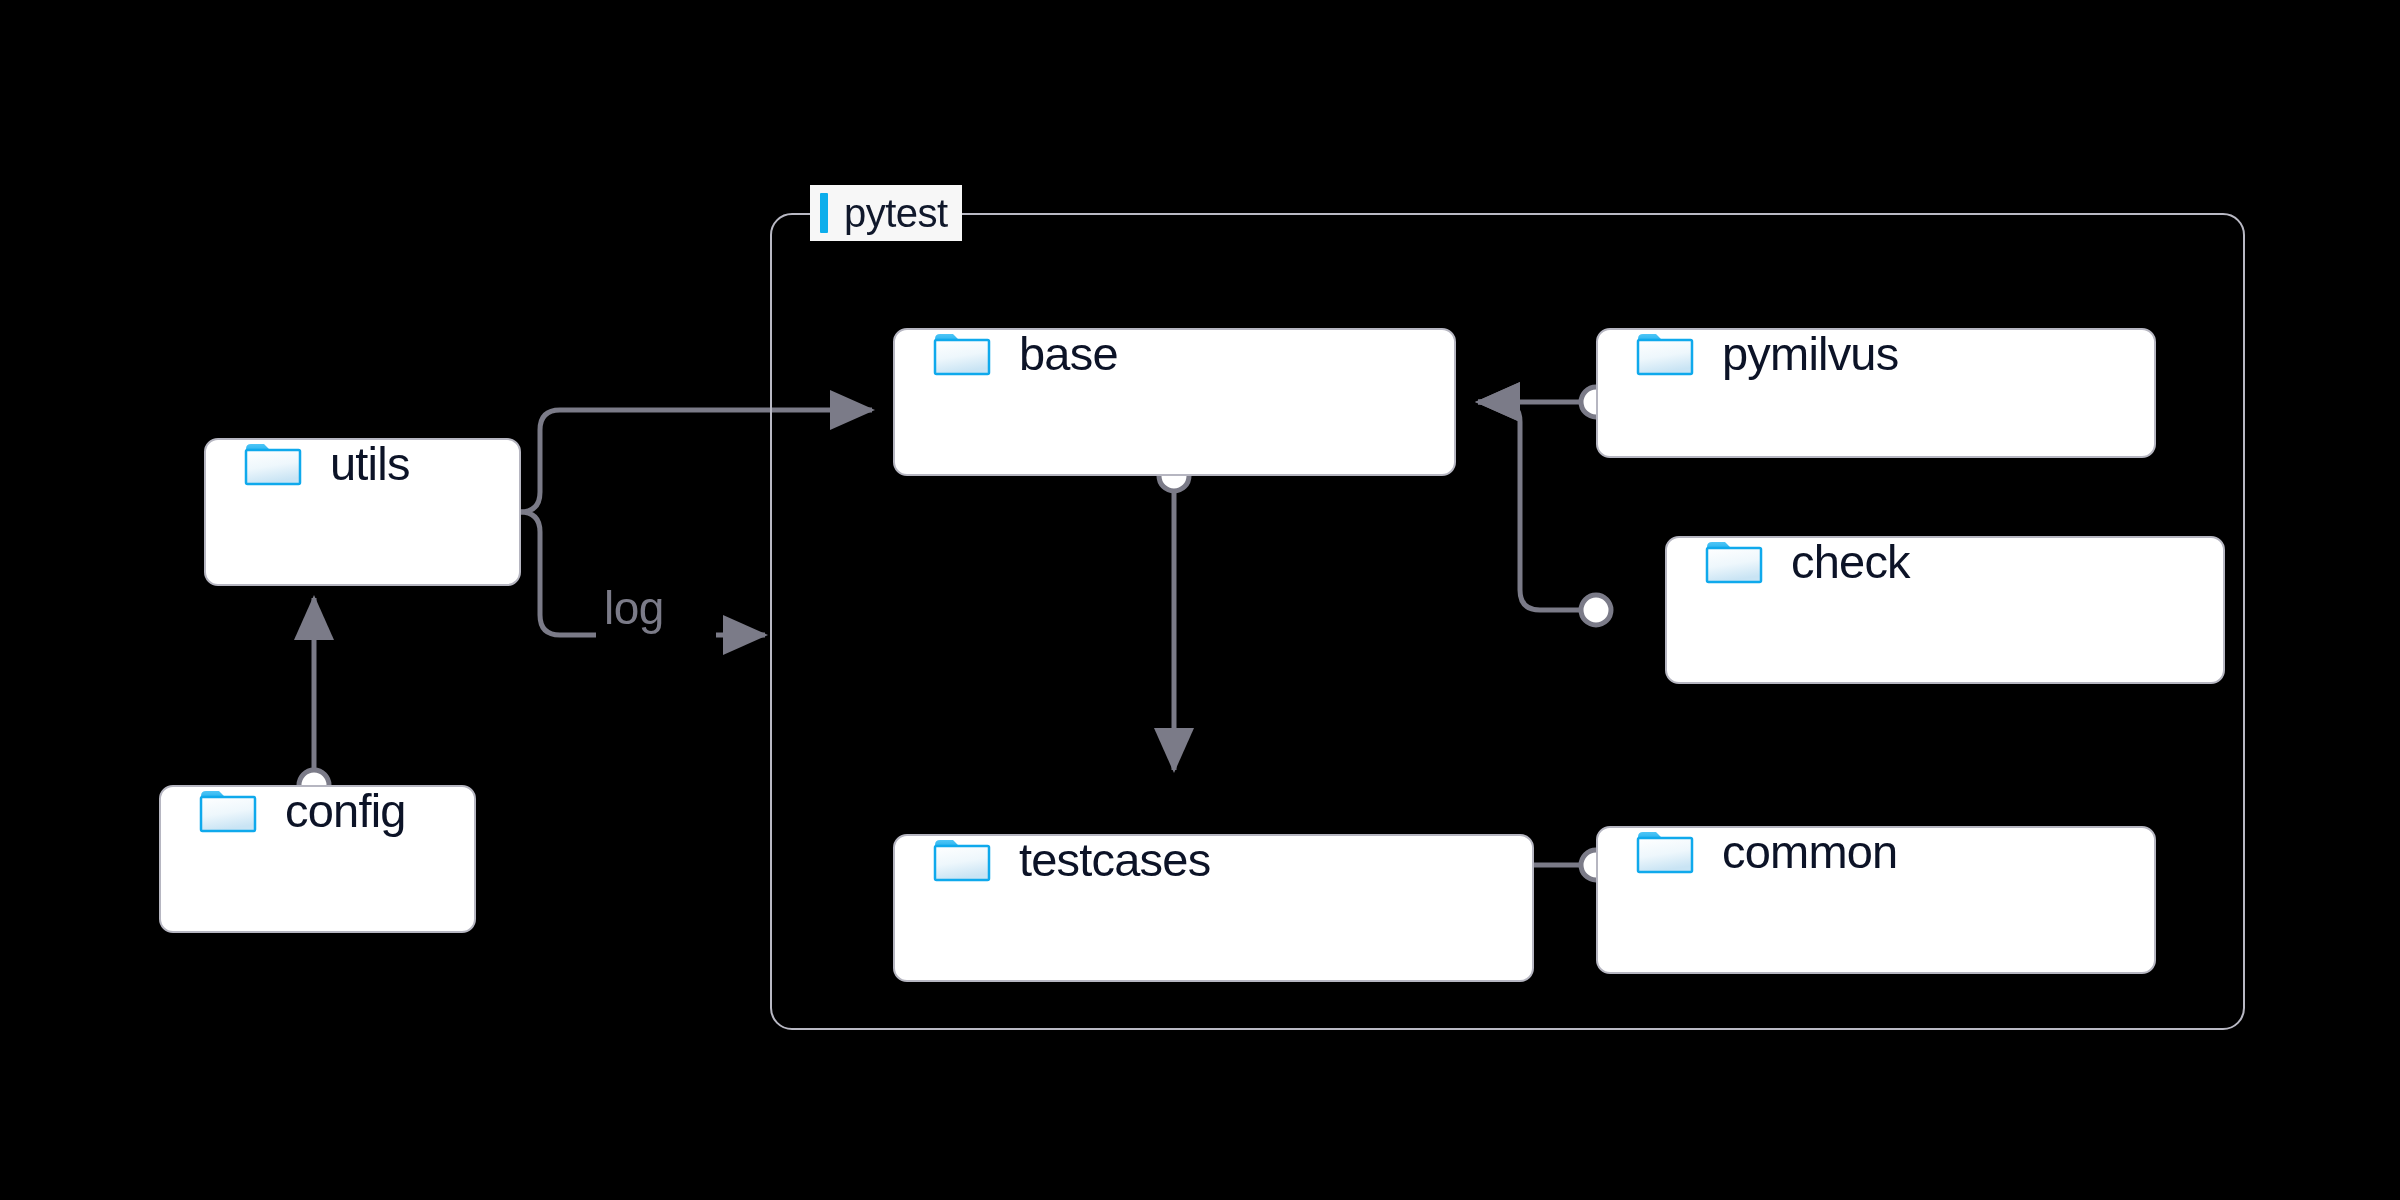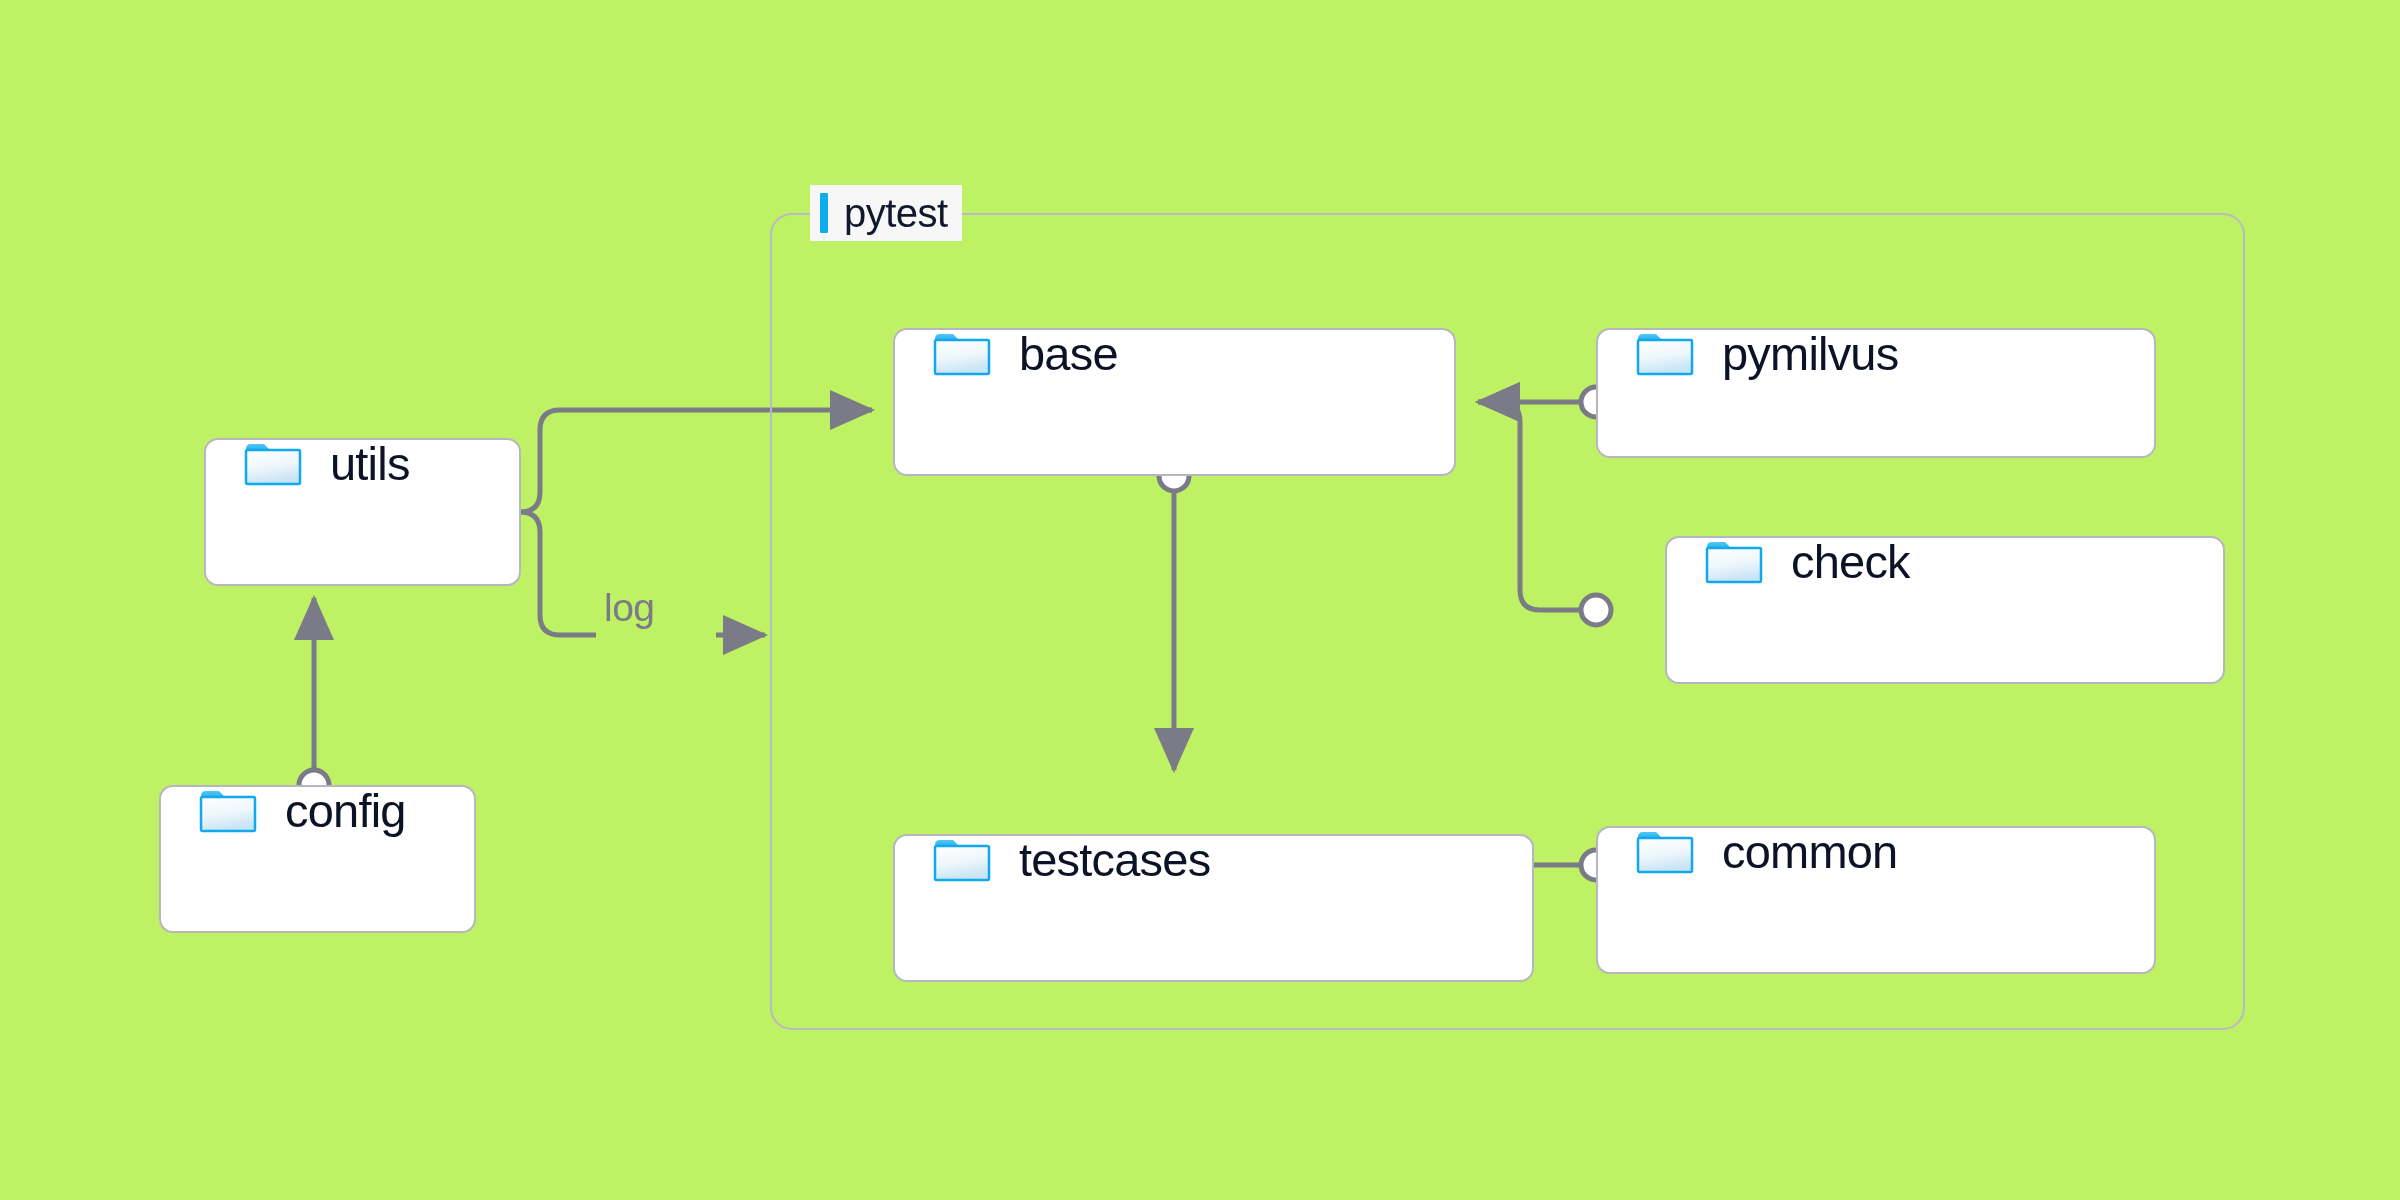--- a/index.html
+++ b/index.html
@@ -4,21 +4,21 @@
 <style>
   html, body {
     margin: 0;
     padding: 0;
     background: #f7f7f7;
   }
   #stage {
     position: relative;
     width: 2400px;
     height: 1200px;
-    background: #bef264;
+    background: #000000;
     font-family: "Liberation Sans", sans-serif;
     overflow: hidden;
   }
 
   
   .group-box {
     position: absolute;
     border: 2px solid #b9b9c4;
     border-radius: 22px;
     background: transparent;
@@ -81,21 +81,21 @@
     left: 0;
     top: 0;
     width: 2400px;
     height: 1200px;
     pointer-events: none;
   }
 
   
   .edge-label {
     position: absolute;
-    font-size: 39px;
+    font-size: 46px;
     color: #7b7b88;
     letter-spacing: -0.5px;
     white-space: nowrap;
     display: flex;
     align-items: center;
     gap: 14px;
   }
 </style>
 </head>
 <body>

